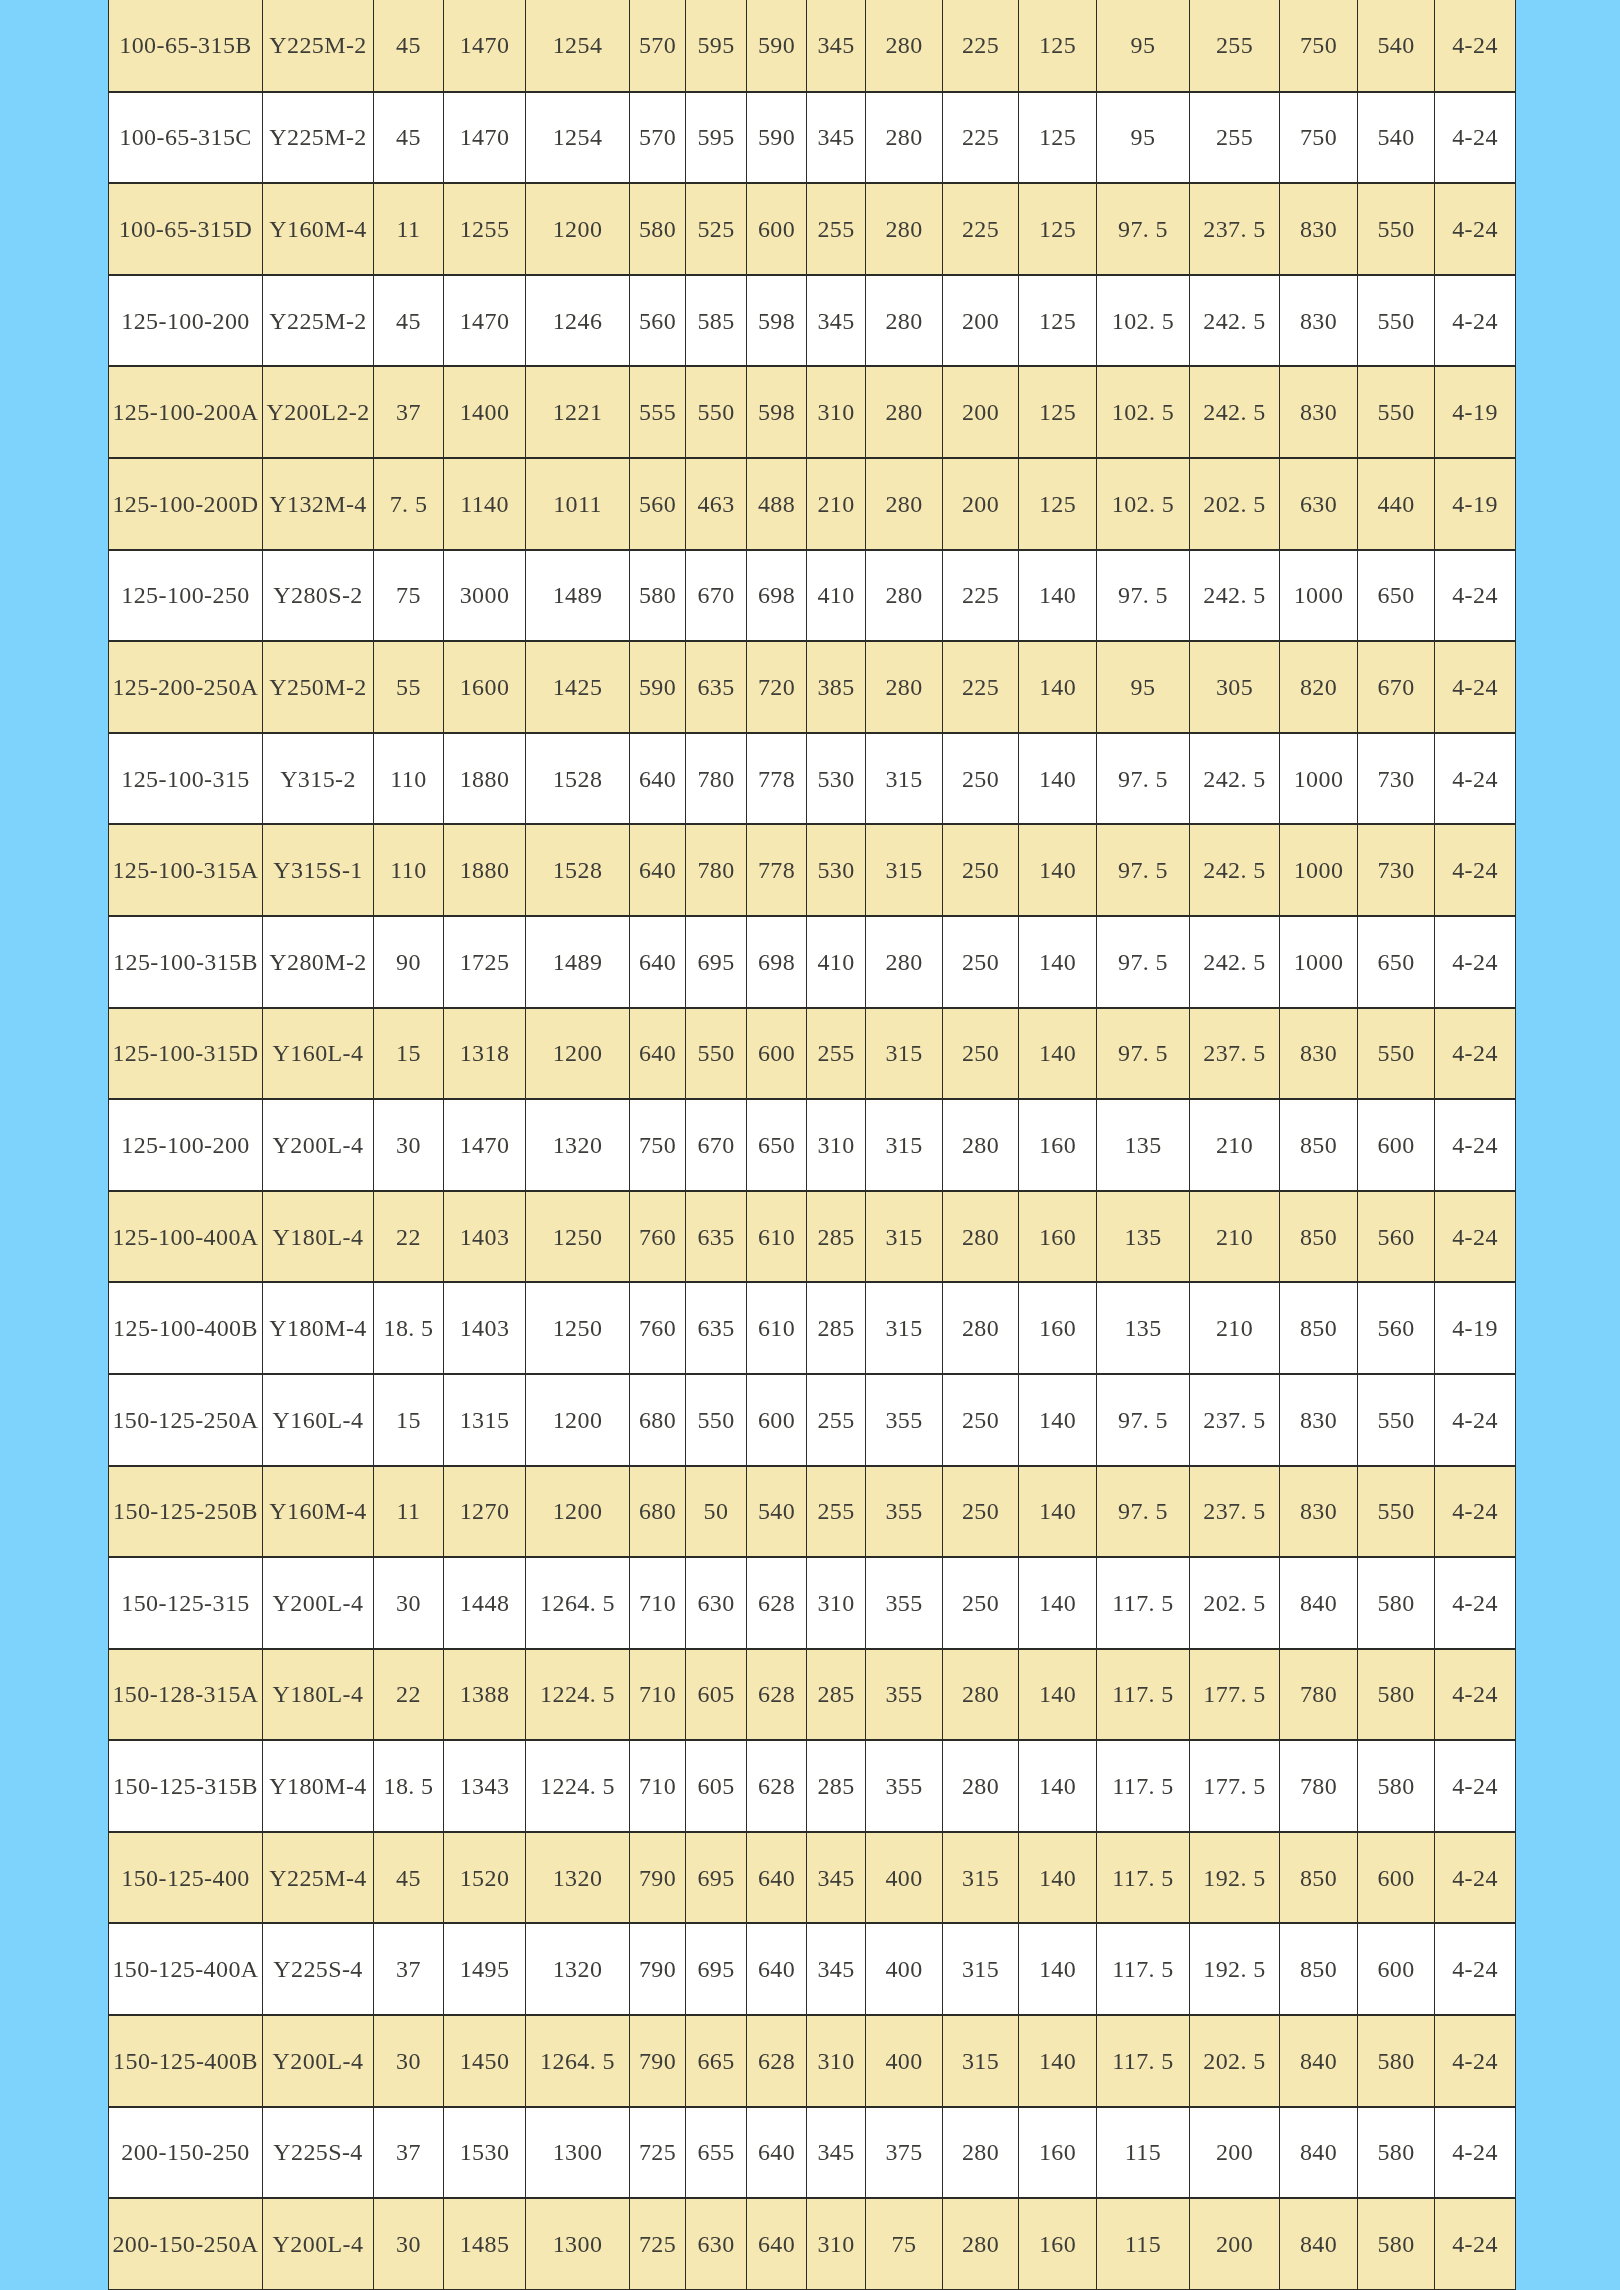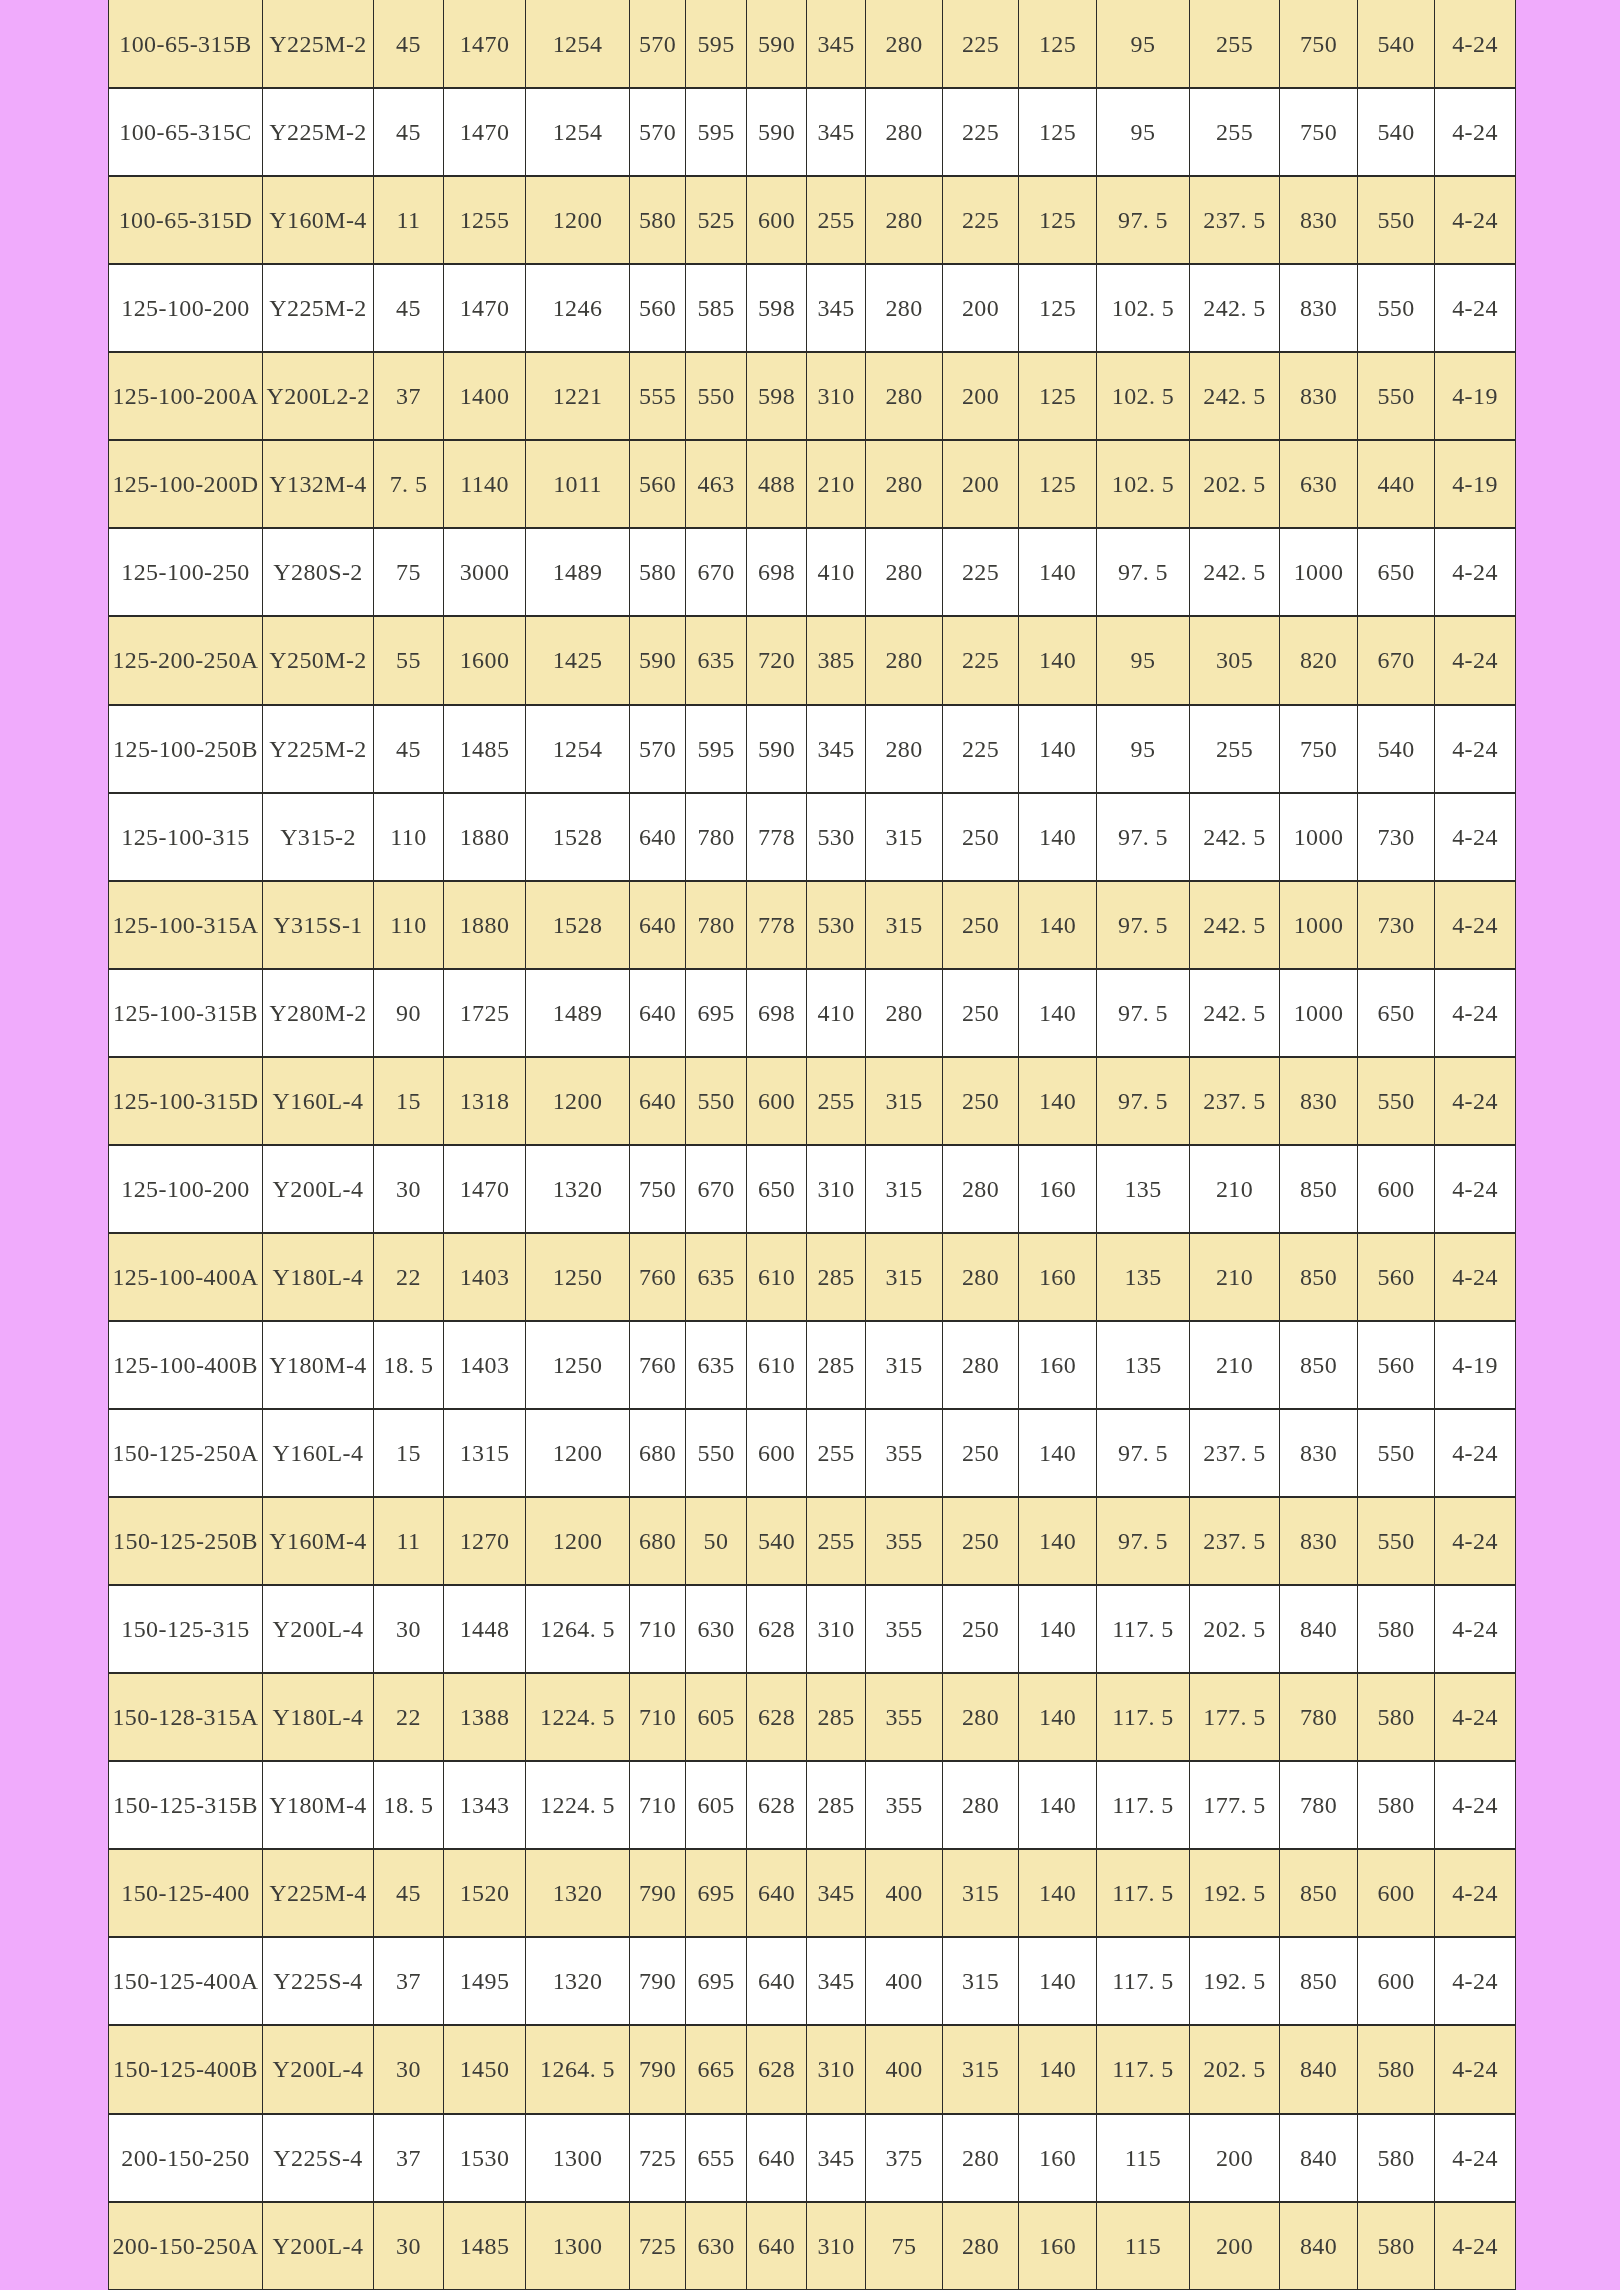--- a/index.html
+++ b/index.html
@@ -4,21 +4,21 @@
 <style>
   html, body {
     margin: 0;
     padding: 0;
     background: #ffffff;
   }
   .page {
     position: relative;
     width: 1620px;
     height: 2291px;
-    background: #f0abfc;
+    background: #7dd3fc;
     overflow: hidden;
   }
   table.spec-table {
     position: absolute;
     left: 108px;
     top: 0;
     width: 1407px;
     height: 2291px;
     border-collapse: collapse;
     table-layout: fixed;
@@ -215,39 +215,20 @@
           <td>280</td>
           <td>225</td>
           <td>140</td>
           <td>95</td>
           <td>305</td>
           <td>820</td>
           <td>670</td>
           <td>4-24</td>
         </tr>
         <tr>
-          <td>125-100-250B</td>
-          <td>Y225M-2</td>
-          <td>45</td>
-          <td>1485</td>
-          <td>1254</td>
-          <td>570</td>
-          <td>595</td>
-          <td>590</td>
-          <td>345</td>
-          <td>280</td>
-          <td>225</td>
-          <td>140</td>
-          <td>95</td>
-          <td>255</td>
-          <td>750</td>
-          <td>540</td>
-          <td>4-24</td>
-        </tr>
-        <tr>
           <td>125-100-315</td>
           <td>Y315-2</td>
           <td>110</td>
           <td>1880</td>
           <td>1528</td>
           <td>640</td>
           <td>780</td>
           <td>778</td>
           <td>530</td>
           <td>315</td>

